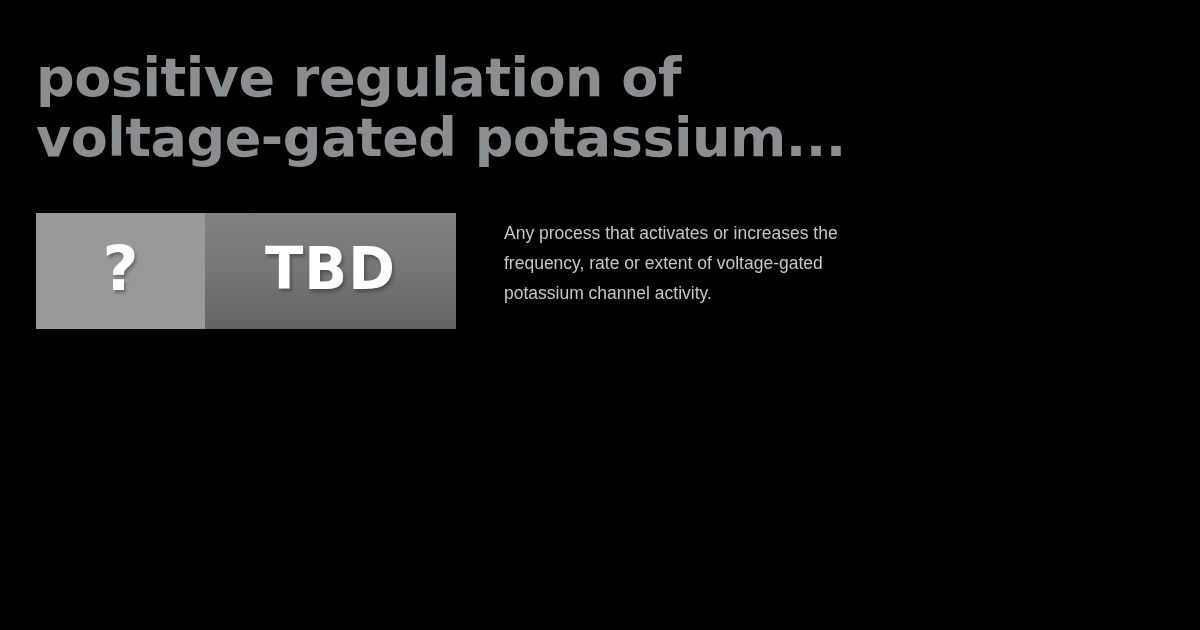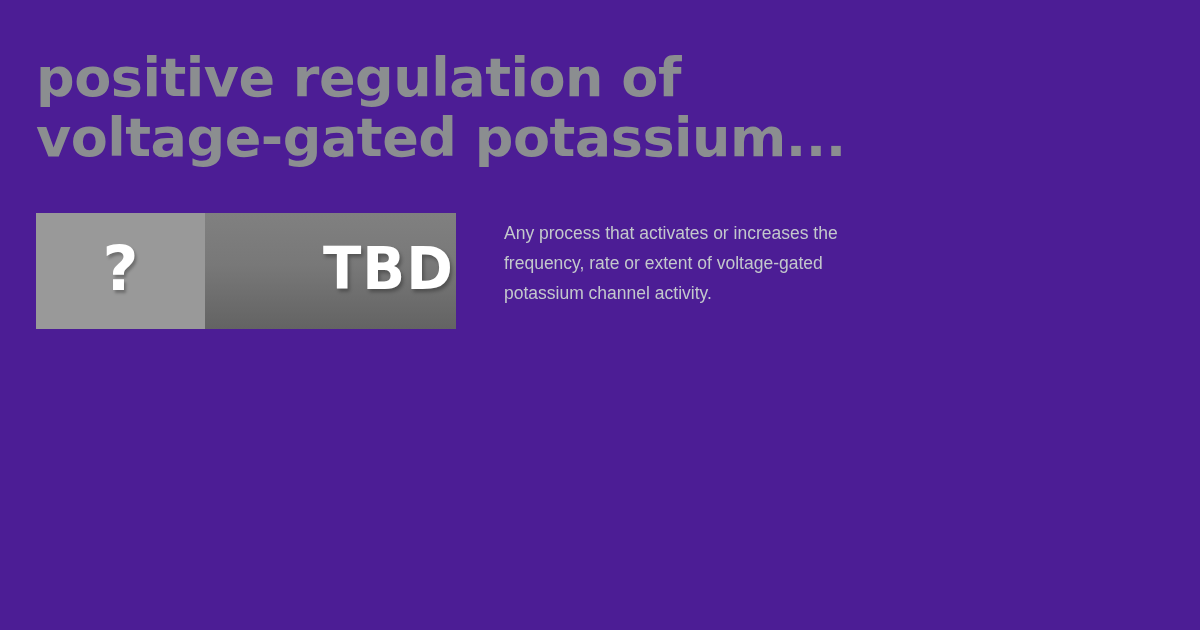--- a/index.html
+++ b/index.html
@@ -12,21 +12,21 @@
     overflow: hidden;
     background: #212429;
     font-family: "Liberation Sans", sans-serif;
     -webkit-font-smoothing: antialiased;
   }
 
   .card {
     position: relative;
     width: 1200px;
     height: 630px;
-    background: #4c1d95;
+    background: #000000;
     box-sizing: border-box;
   }
 
   
   .title {
     position: absolute;
     left: 36px;
     top: 48px;
     width: 1000px;
     margin: 0;
@@ -57,21 +57,21 @@
     align-items: center;
     justify-content: center;
     flex: none;
   }
   .thumb-right {
     flex: 1 1 auto;
     height: 100%;
     background: linear-gradient(180deg, #808080 0%, #787878 45%, #636363 100%);
     display: flex;
     align-items: center;
-    justify-content: flex-end;
+    justify-content: center;
   }
   .qmark {
     font-family: "DejaVu Sans", sans-serif;
     font-weight: 700;
     font-size: 62px;
     line-height: 1;
     color: #ffffff;
     text-shadow: 2px 3px 3px rgba(0,0,0,0.28);
     transform: translateY(-2px);
   }

